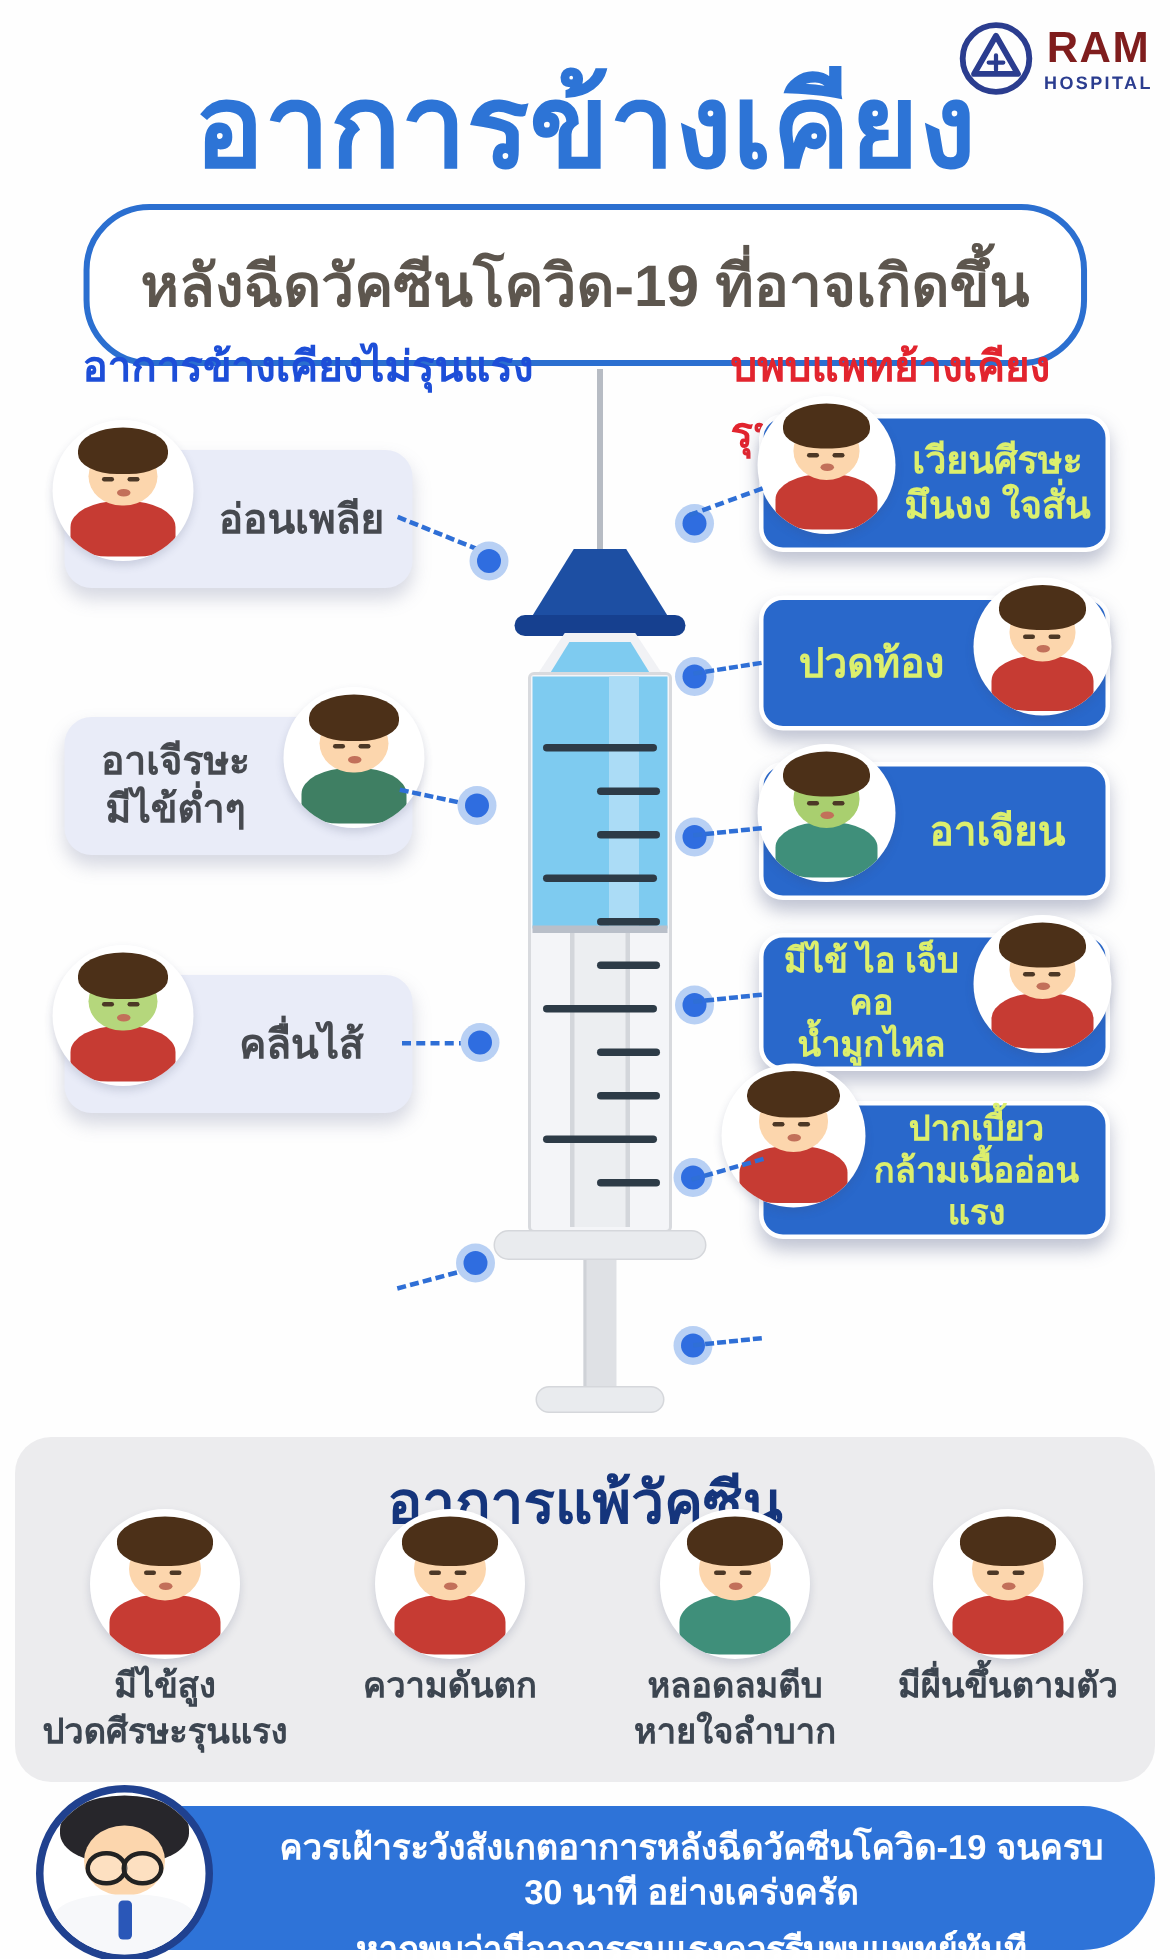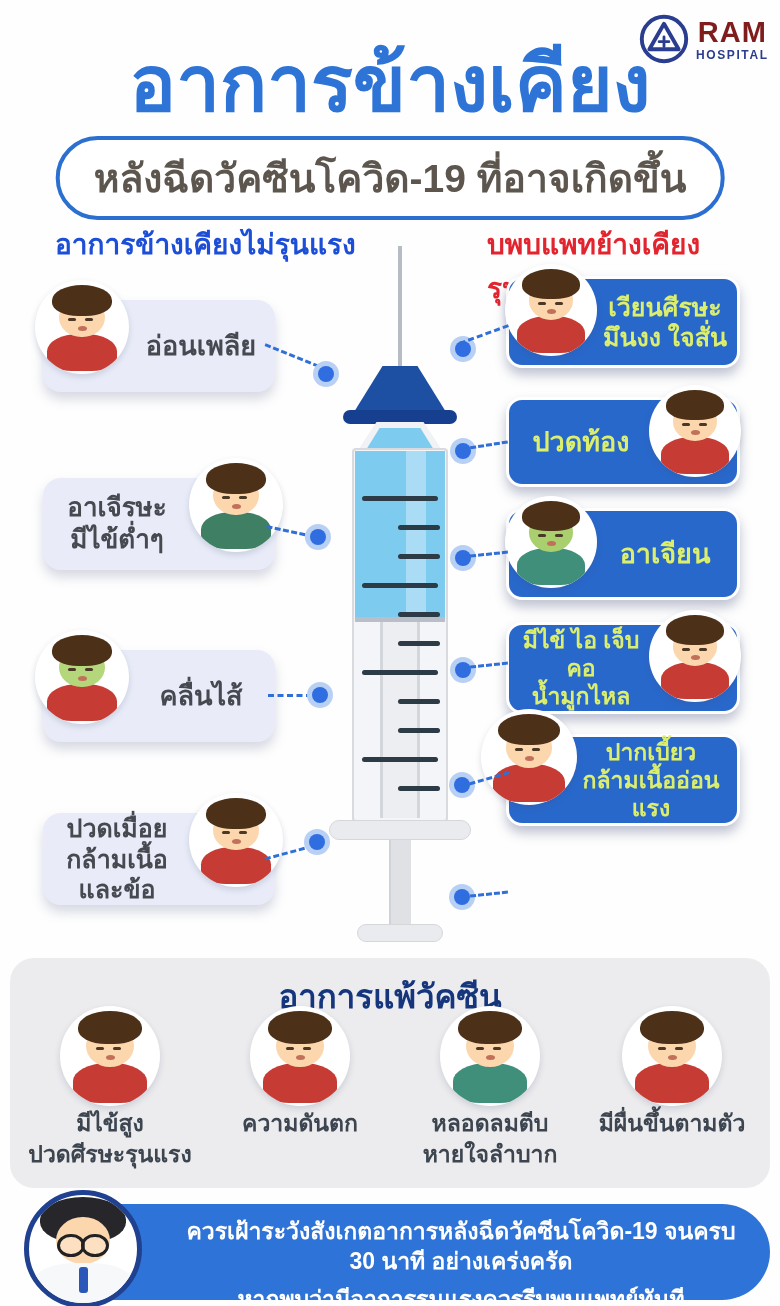--- a/index.html
+++ b/index.html
@@ -9,21 +9,21 @@
 
   
   .logo { position:absolute; top:10px; right:10px; width:132px; height:58px; display:flex; align-items:center; gap:6px; }
   .logo-mark { width:52px; height:52px; flex:0 0 auto; }
   .logo-text { display:flex; flex-direction:column; line-height:1; }
   .logo-brand { font-size:29px; font-weight:800; color:#7f1d1d; letter-spacing:1px;text-align:center; }
   .logo-sub { font-size:12px; font-weight:700; color:#2b3d8f; letter-spacing:1.6px; margin-top:2px; }
 
   
   .title { position:absolute; top:40px; left:0; width:100%; text-align:center; font-size:78px; font-weight:800; color:#2d74d6; line-height:1.15; }
-  .subtitle-pill { position:absolute; top:136px; left:50%; transform:translateX(-50%); background:#ffffff; border:4px solid #2b6fd0; border-radius:44px; padding:7px 34px; white-space:nowrap; }
+  .subtitle-pill { position:absolute; top:136px; left:50%; transform:translateX(-50%); background:#ffffff; border:4px solid #2b6fd0; border-radius:44px; padding:19px 34px; white-space:nowrap; }
   .subtitle-pill span { font-size:39px; font-weight:800; color:#5d564e; }
 
   .col-heading { position:absolute; top:222px; font-size:28px; font-weight:800; }
   .col-heading.mild-h { left:55px; color:#1d4ed8; }
   .col-heading.sev-h { left:487px; color:#e2242e; }
 
   
   .box { position:absolute; display:flex; align-items:center; justify-content:center; }
   .box .label { white-space:pre-line; text-align:center; line-height:1.22; font-weight:800; }
   .mild-box { left:43px; width:232px; background:#e9ecf8; border-radius:18px; box-shadow:0 7px 12px rgba(110,120,155,.28); }
@@ -62,21 +62,21 @@
   .seal { left:355px; top:617px; width:90px; height:5px; background:#b9bfc9; }
   .tick { position:absolute; height:5px; border-radius:3px; background:#2d3b47; }
   .tick.t-long { left:362px; width:76px; }
   .tick.t-short { left:398px; width:42px; }
   .flange { left:329px; top:820px; width:142px; height:20px; background:#e9ebee; border:1px solid #d5d7db; border-radius:10px; }
   .rod { left:389px; top:840px; width:22px; height:88px; background:#dfe1e5; border-left:2px solid #cfd2d7; }
   .rod-base { left:357px; top:924px; width:86px; height:18px; background:#e9ebee; border:1px solid #d5d7db; border-radius:9px; }
 
   
   .allergy-panel { position:absolute; left:10px; top:958px; width:760px; height:230px; background:#ececee; border-radius:24px; }
-  .allergy-heading { position:absolute; left:0; top:970px; width:780px; text-align:center; font-size:33px; font-weight:800; color:#15357c; }
+  .allergy-heading { position:absolute; left:0; top:970px; width:780px; text-align:center; font-size:39px; font-weight:800; color:#15357c; }
   .al-label { position:absolute; top:1108px; width:190px; text-align:center; font-size:23px; font-weight:800; color:#3c4550; line-height:1.35; white-space:pre-line; }
 
   
   .footer-pill { position:absolute; left:58px; top:1204px; width:712px; height:96px; background:#2e73d8; border-radius:48px; }
   .footer-text { position:absolute; left:178px; top:1217px; width:566px; text-align:center; color:#fff; font-weight:800; }
   .footer-text .f1 { font-size:23px; line-height:1.3; }
   .footer-text .f2 { font-size:23px; line-height:1.3; margin-top:8px; }
   .doctor-badge { position:absolute; left:24px; top:1190px; width:118px; height:118px; background:#fff; border:5px solid #20418f; border-radius:50%; overflow:hidden; }
   .dr-hair { position:absolute; left:10%; top:2%; width:80%; height:42%; background:#27262b; border-radius:50% 50% 46% 46%; }
   .dr-face { position:absolute; left:25%; top:20%; width:50%; height:44%; background:#fcd6ad; border-radius:50%; }
@@ -163,31 +163,20 @@
     <div class="char" style="width:94px;height:94px;left:-8px;top:-20px">
       <div class="pose">
         <div class="shirt" style="background-color: rgb(198, 59, 51);"></div>
         <div class="face" style="background-color: rgb(181, 215, 124);"></div>
         <div class="hair"></div>
       </div>
     </div>
     <div class="label" style="font-size:27px">คลื่นไส้</div>
   </div>
 
-  <div class="box mild-box char-right" style="top:813px;height:92px">
-    <div class="char" style="width:94px;height:94px;right:-8px;top:-20px">
-      <div class="pose">
-        <div class="shirt" style="background-color: rgb(198, 59, 51);"></div>
-        <div class="face" style="background-color: rgb(252, 214, 173);"></div>
-        <div class="hair"></div>
-      </div>
-    </div>
-    <div class="label" style="font-size:25px">ปวดเมื่อย
-กล้ามเนื้อ และข้อ</div>
-  </div>
 
   <div class="dash" style="left:263px;top:354px;width:58px;transform:rotate(22deg)"></div>
   <div class="dot" style="left:313px;top:361px"></div>
   <div class="dash" style="left:266px;top:530px;width:48px;transform:rotate(12deg)"></div>
   <div class="dot" style="left:305px;top:524px"></div>
   <div class="dash" style="left:268px;top:694px;width:44px"></div>
   <div class="dot" style="left:307px;top:682px"></div>
   <div class="dash" style="left:264px;top:851px;width:50px;transform:rotate(-15deg)"></div>
   <div class="dot" style="left:304px;top:829px"></div>
 

